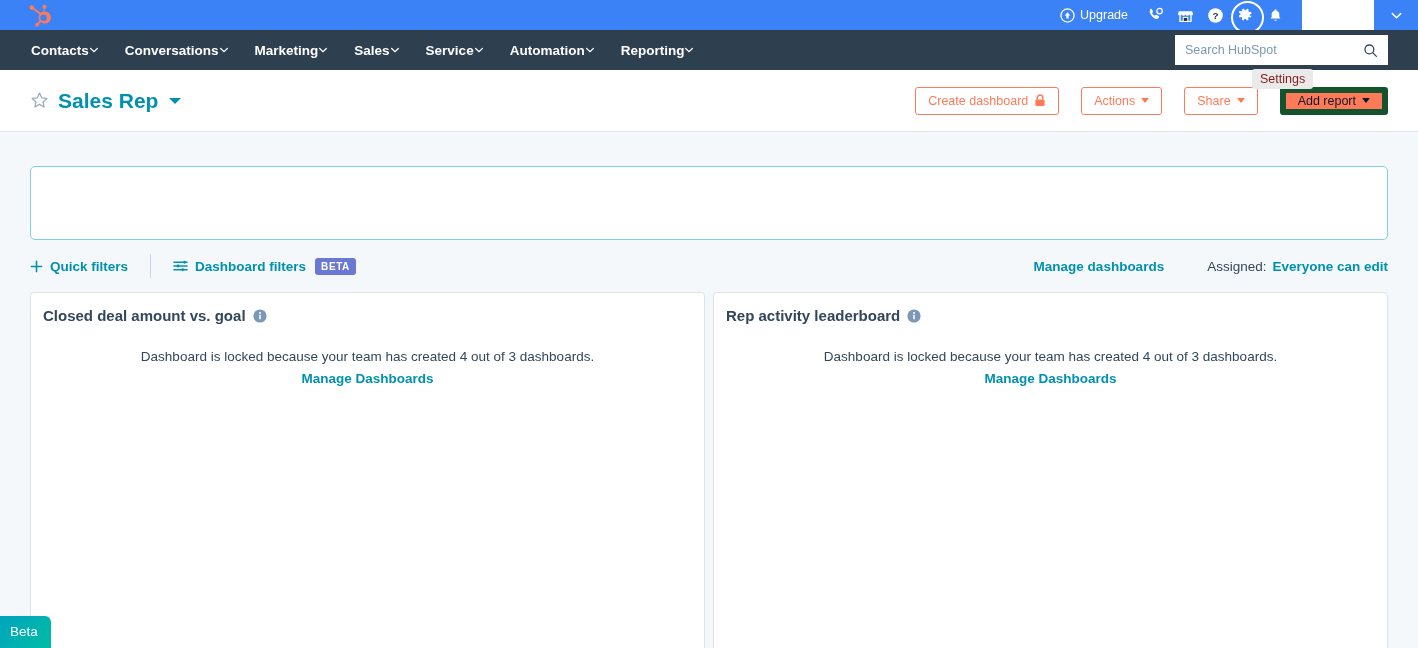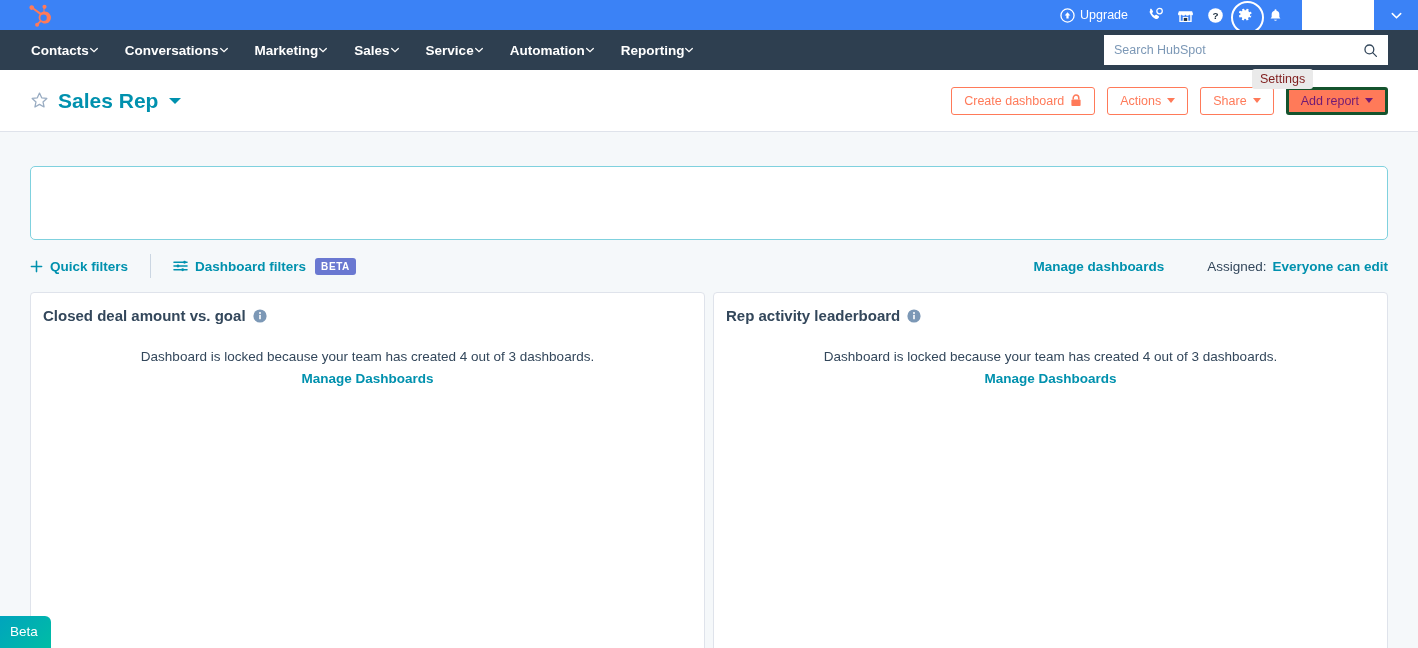--- a/index.html
+++ b/index.html
@@ -52,21 +52,21 @@
   }
   .nav-items { display: flex; align-items: center; padding-left: 18px; }
   .nav-item {
     display: flex; align-items: center; 
     color: #ffffff; font-size: 13.5px; font-weight: bold;
     padding: 0 13px; height: 40px; cursor: pointer;
     white-space: nowrap;
   }
   .search-wrap {
     position: absolute; right: 30px; top: 5px;
-    width: 284px; height: 30px; background: #ffffff;
+    width: 213px; height: 30px; background: #ffffff;
     display: flex; align-items: center; padding: 0 10px;
   }
   .search-input {
     border: 0; outline: 0; flex: 1; font-size: 12.5px;
     color: #33475b; font-family: "Liberation Sans", sans-serif;
     background: transparent;
   }
   .search-input::placeholder { color: #7c98b6; }
   .search-icon-btn {
     color: #33475b; display: flex; align-items: center; cursor: pointer;
@@ -85,32 +85,32 @@
     display: flex; align-items: center; padding: 0 30px;
   }
   .star-btn { color: #99acc2; cursor: pointer; display: flex; margin-right: 9px; }
   .page-title {
     font-size: 21px; font-weight: bold; color: #0091ae;
     cursor: pointer;
   }
   .title-caret {
     margin-left: 10px; color: #0091ae; cursor: pointer; display: flex;
   }
-  .header-actions { margin-left: auto; display: flex; align-items: flex-end; gap: 12px; padding-left: 26px; }
+  .header-actions { margin-left: auto; display: flex; align-items: flex-end; gap: 22px; padding-left: 26px; }
   .btn {
     font-size: 12.5px; font-family: "Liberation Sans", sans-serif;
     border-radius: 3px; padding: 0 12px; height: 28px;
     display: flex; align-items: center; gap: 6px;
     cursor: pointer; white-space: nowrap;
   }
   .btn-secondary {
     background: #ffffff; color: #ff7a59; border: 1px solid #ff7a59;
   }
   .btn-primary {
-    background: #ff7a59; color: #701a75; border: 3px solid #14532d;
+    background: #ff7a59; color: #0f172a; border: 6px solid #14532d;
   }
   .caret-dn {
     width: 0; height: 0;
     border-left: 4px solid transparent; border-right: 4px solid transparent;
     border-top: 5px solid currentColor;
   }
 
   
   .main { padding: 16px 30px; }
   .filter-panel {

